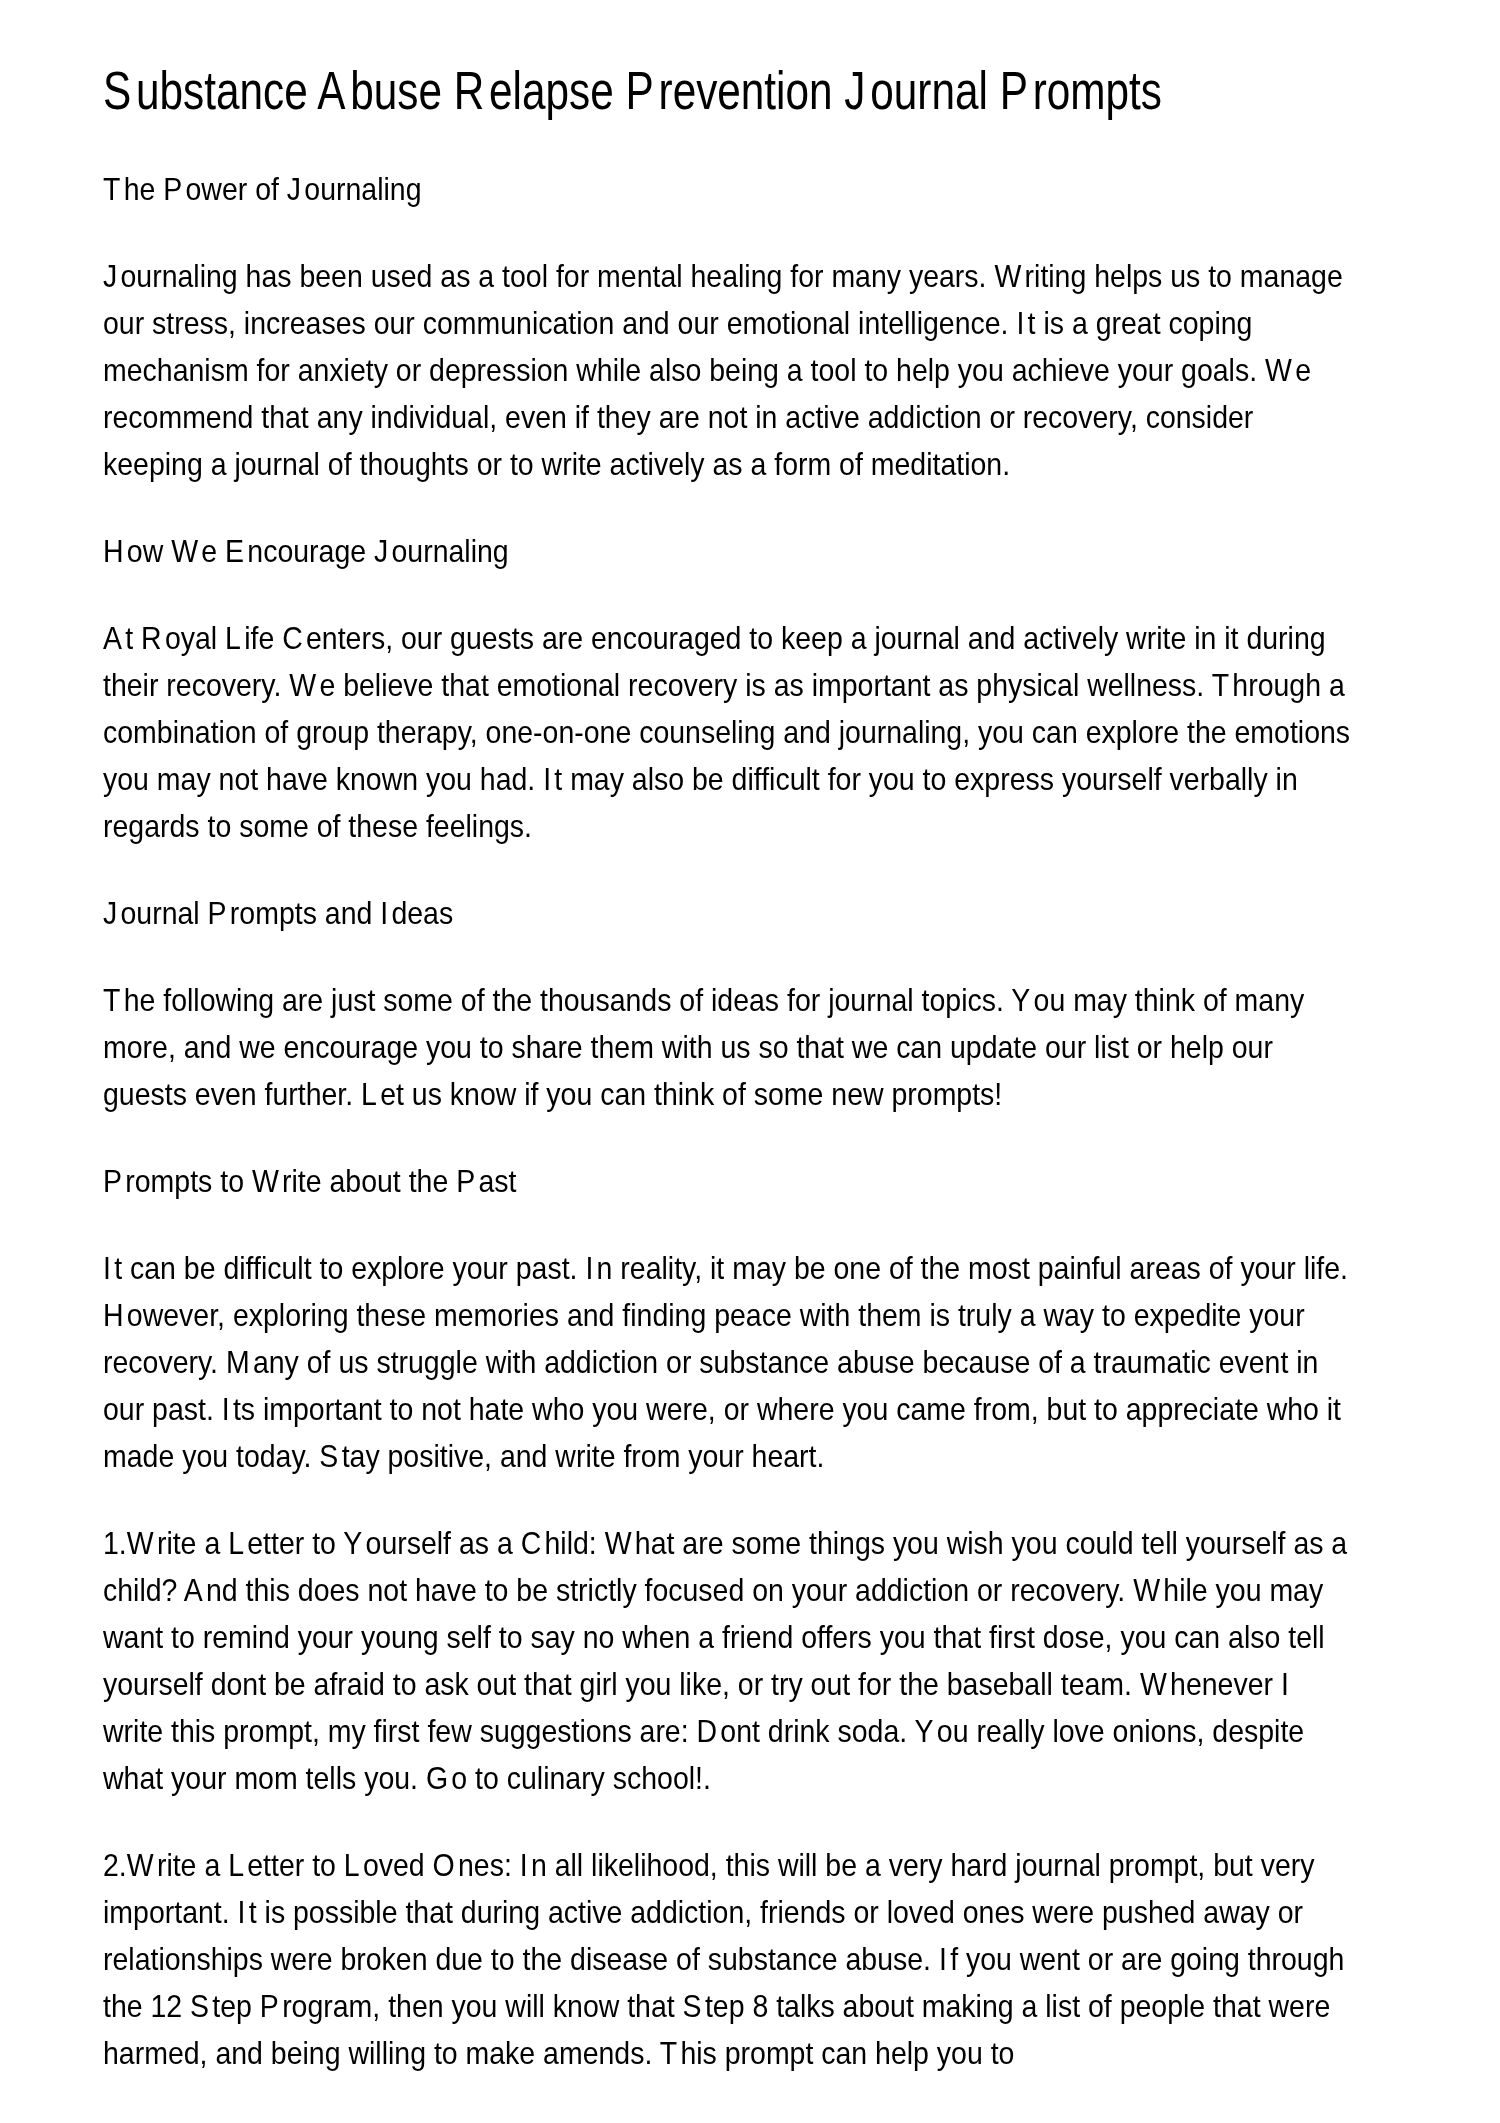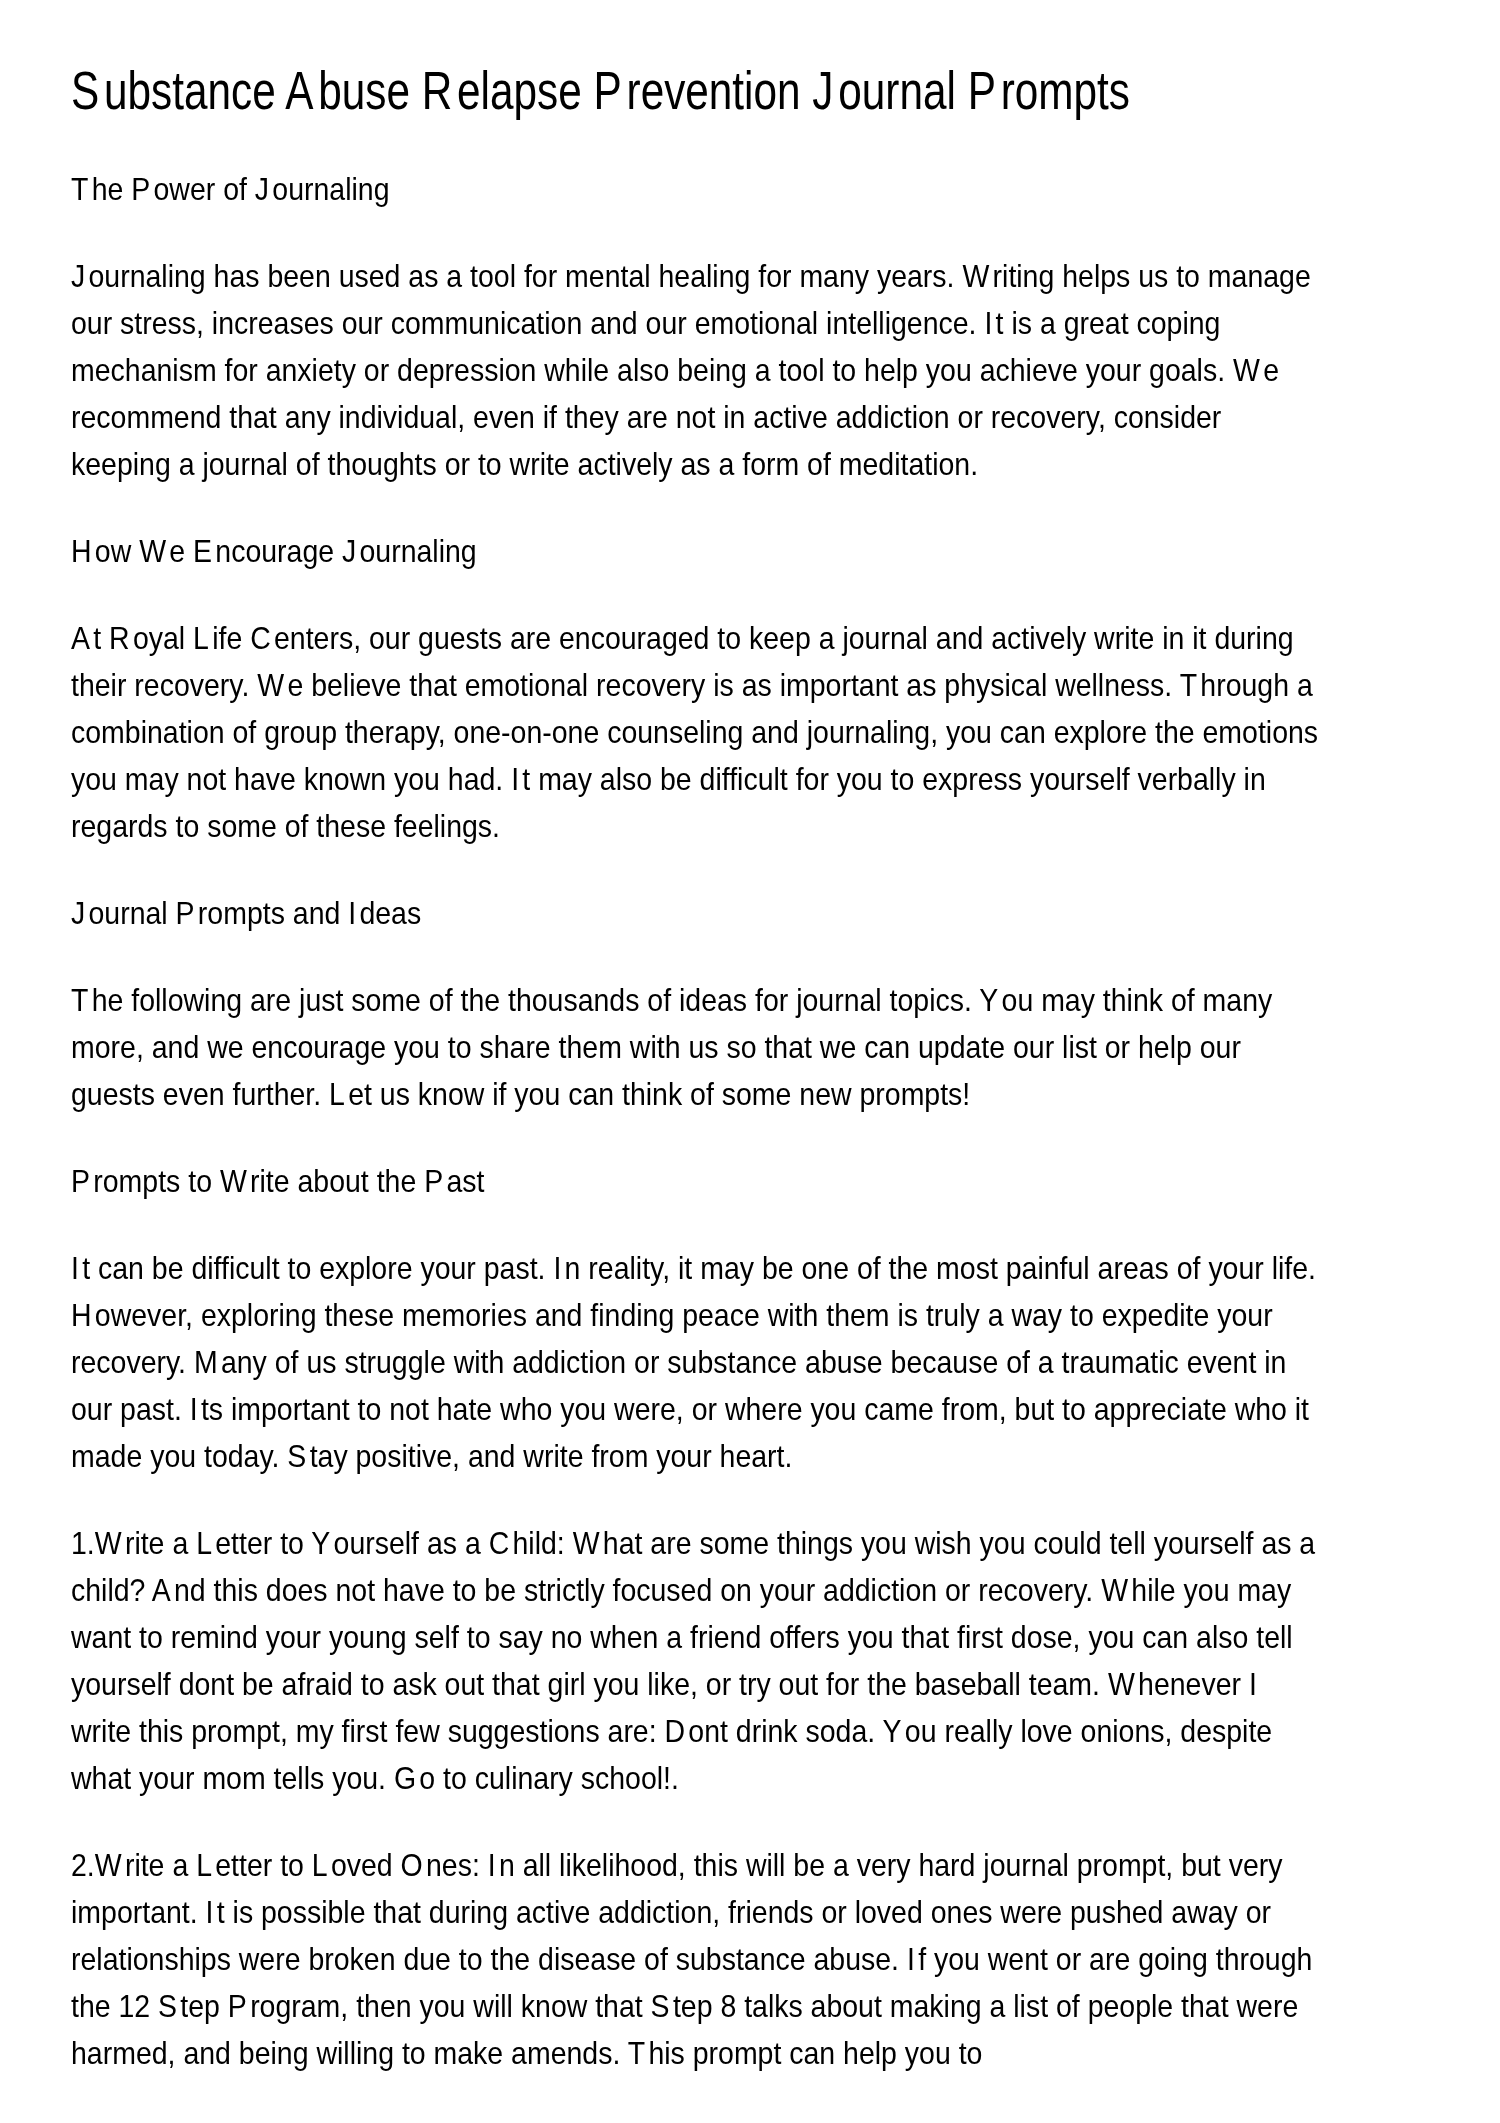--- a/index.html
+++ b/index.html
@@ -6,21 +6,21 @@
   body {
     width: 1500px;
     height: 2123px;
     background: #ffffff;
     color: #000000;
     overflow: hidden;
     font-family: "Liberation Sans", "DejaVu Sans", sans-serif;
     -webkit-font-smoothing: antialiased;
   }
   .page {
-    padding: 60px 0 0 71px;
+    padding: 60px 0 0 103px;
     box-sizing: border-box;
     width: 1500px;
     height: 2123px;
     overflow: hidden;
   }
   
   .content {
     width: 1410px;
     transform: scaleX(0.89);
     transform-origin: 0 0;

